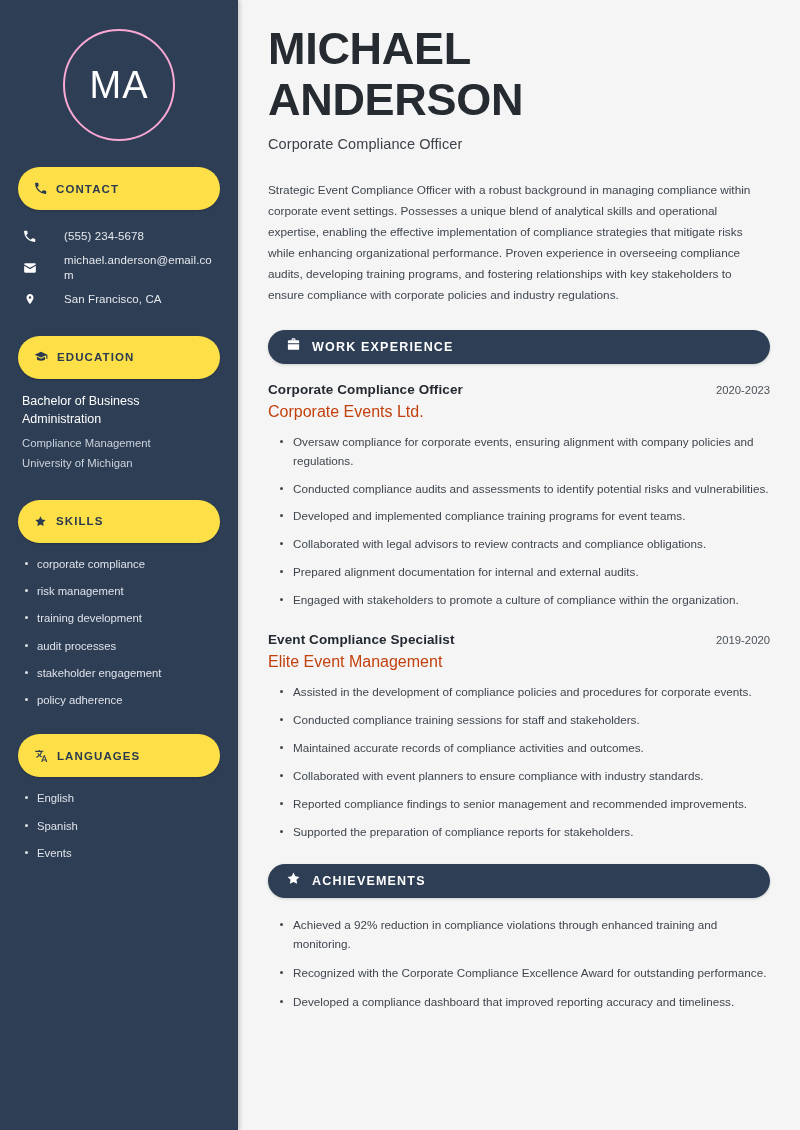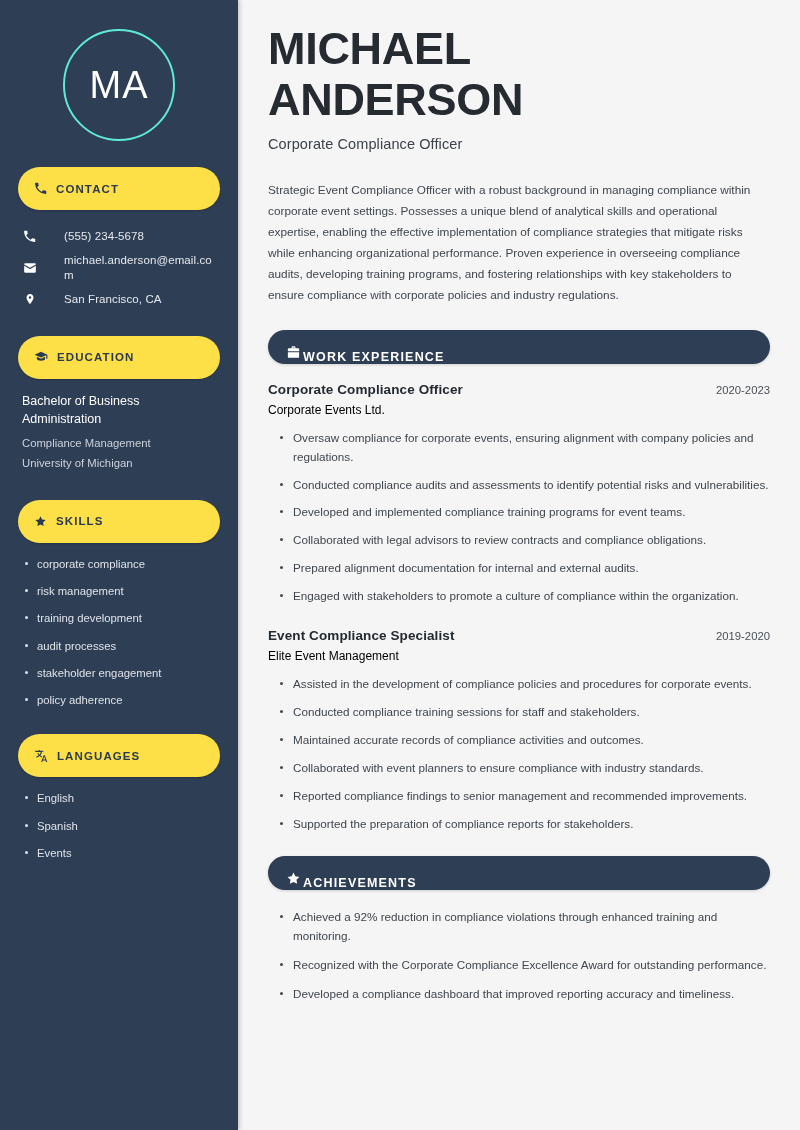--- a/index.html
+++ b/index.html
@@ -35,21 +35,21 @@
 
   .avatar-wrap {
     display: flex;
     justify-content: center;
     padding-top: 29px;
     padding-bottom: 26px;
   }
   .avatar {
     width: 112px;
     height: 112px;
-    border: 2px solid #5eead4;
+    border: 2px solid #f9a8d4;
     border-radius: 50%;
     display: flex;
     align-items: center;
     justify-content: center;
     color: #ffffff;
     font-size: 38px;
     font-weight: 400;
     letter-spacing: 1px;
     line-height: 1;
   }
@@ -158,22 +158,22 @@
     text-align: left;
   }
 
   
   .sec-pill {
     background: #2e3e55;
     color: #ffffff;
     border-radius: 999px;
     height: 34px;
     display: flex;
-    align-items: flex-end;
-    gap: 2px;
+    align-items: center;
+    gap: 11px;
     padding: 0 18px;
     margin-bottom: 18px;
     box-shadow: 0 1px 3px rgba(0,0,0,0.16);
   }
   .sec-pill .sec-label {
     font-size: 12.5px;
     font-weight: bold;
     letter-spacing: 1.2px;
   }
 
@@ -189,22 +189,22 @@
     font-weight: bold;
     color: #242a30;
     letter-spacing: 0.1px;
   }
   .job-dates {
     font-size: 11.3px;
     color: #4a5158;
     white-space: nowrap;
   }
   .job-company {
-    font-size: 12px;
-    color: #000000;
+    font-size: 16px;
+    color: #c2410c;
     margin-top: 6px;
     margin-bottom: 12px;
   }
 
   .bullets { list-style: none; padding: 0 0 0 10px; }
   .bullets li {
     position: relative;
     font-size: 11.7px;
     color: #3f464d;
     line-height: 1.62;

